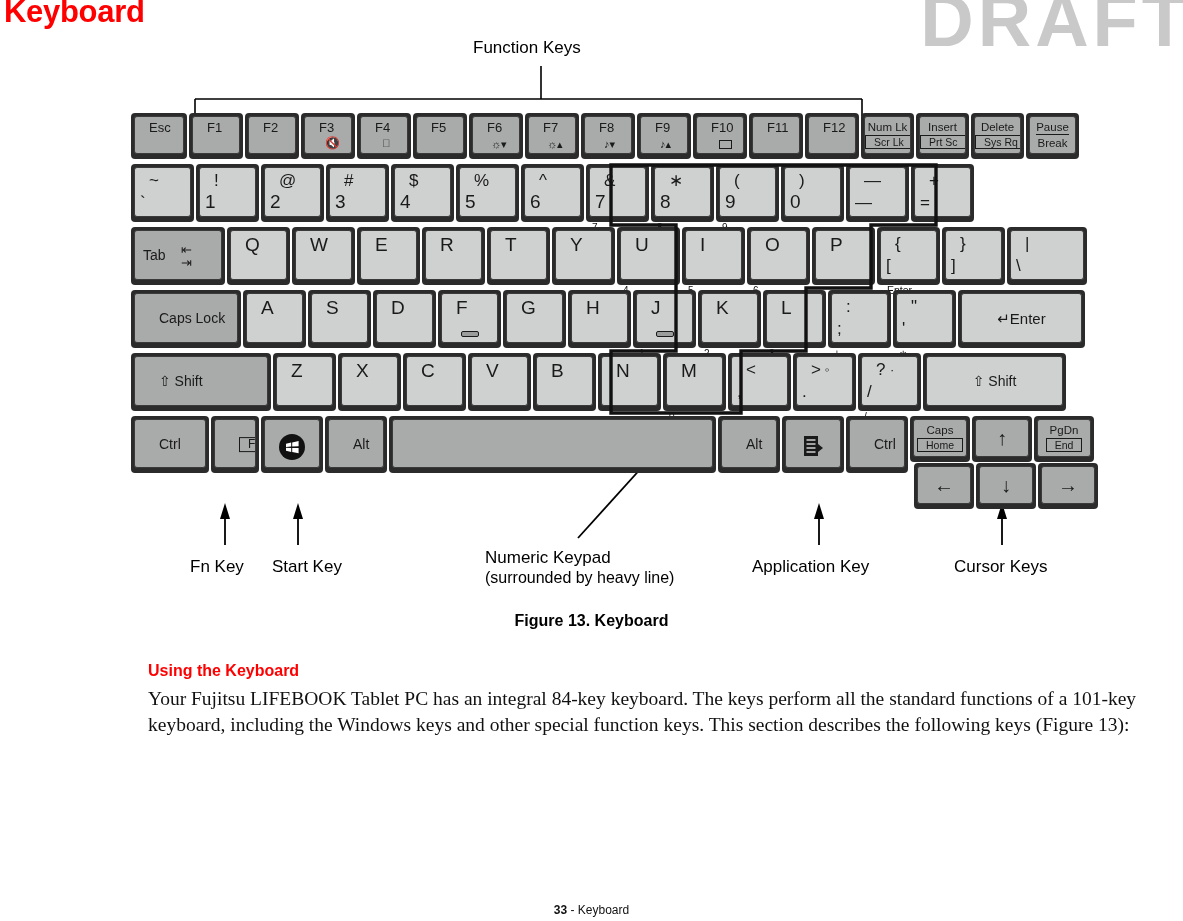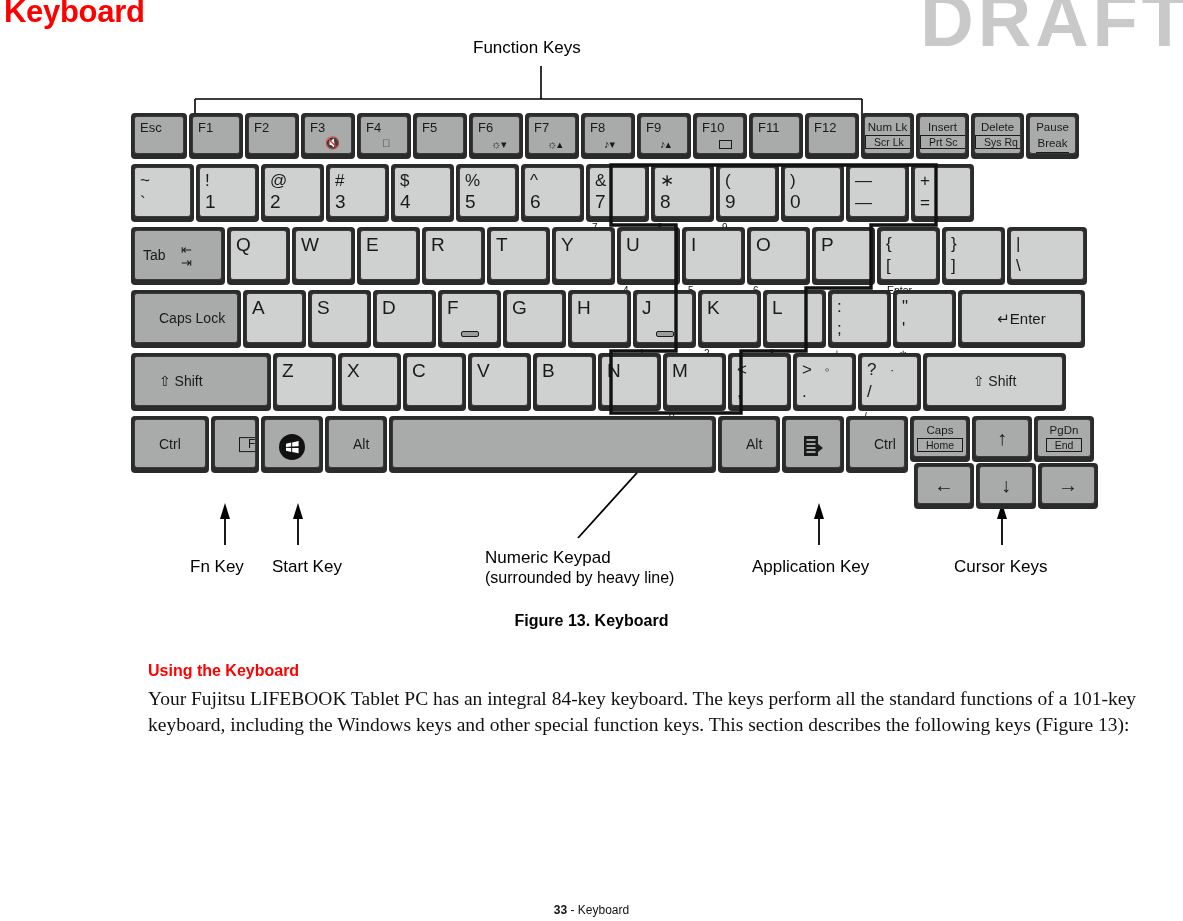--- a/index.html
+++ b/index.html
@@ -58,38 +58,38 @@
     overflow:hidden;
   }
   .cap.dark{background:#a9aaaa;}
 
   
   .lbl{
     position:absolute;
     font-family:"Liberation Sans", sans-serif;
     color:#1a1a1a;line-height:1;white-space:nowrap;
   }
-  .tl{left:5px;top:4px;}            
+  .tl{left:14px;top:4px;}            
   .bl{left:5px;bottom:5px;}         
   .ctr{left:0;right:0;text-align:center;top:50%;transform:translateY(-50%);}
   .ctrtop{left:0;right:0;text-align:center;top:5px;}
   .ctrbot{left:0;right:0;text-align:center;bottom:4px;}
   .midleft{left:24px;top:50%;transform:translateY(-50%);}
 
   .f-main{font-size:13px;}
   .f-big{font-size:19px;font-weight:normal;}
   .f-sym{font-size:17px;}
   .f-word{font-size:13px;}
 
   
   .boxed{
     border:1.4px solid #1a1a1a;padding:0 8px;font-size:10.5px;
     display:inline-block;line-height:1.15;
   }
-  .underlined{border-bottom:1.4px solid #1a1a1a;padding-bottom:19px;}
+  .underlined{border-bottom:1.4px solid #1a1a1a;padding-bottom:1px;}
 
   
   .numpad-digit{
     position:absolute;left:6px;bottom:-11px;font-size:10px;color:#111;
   }
   
   .kp-outline{
     position:absolute;border:0;pointer-events:none;
   }
 

